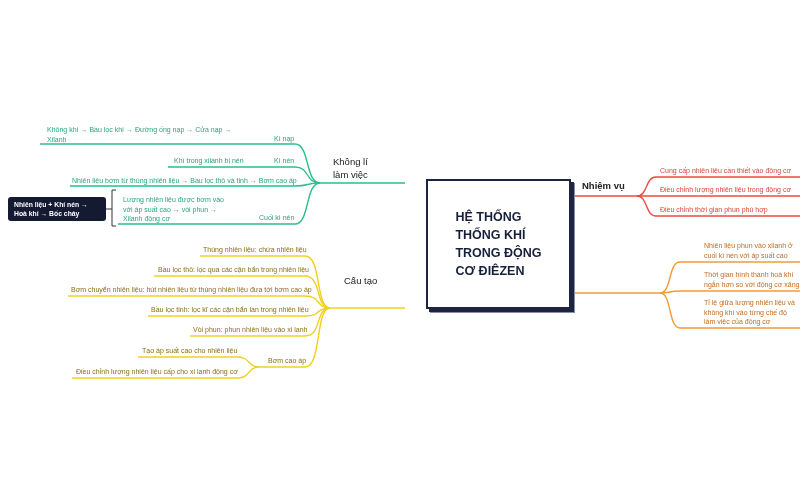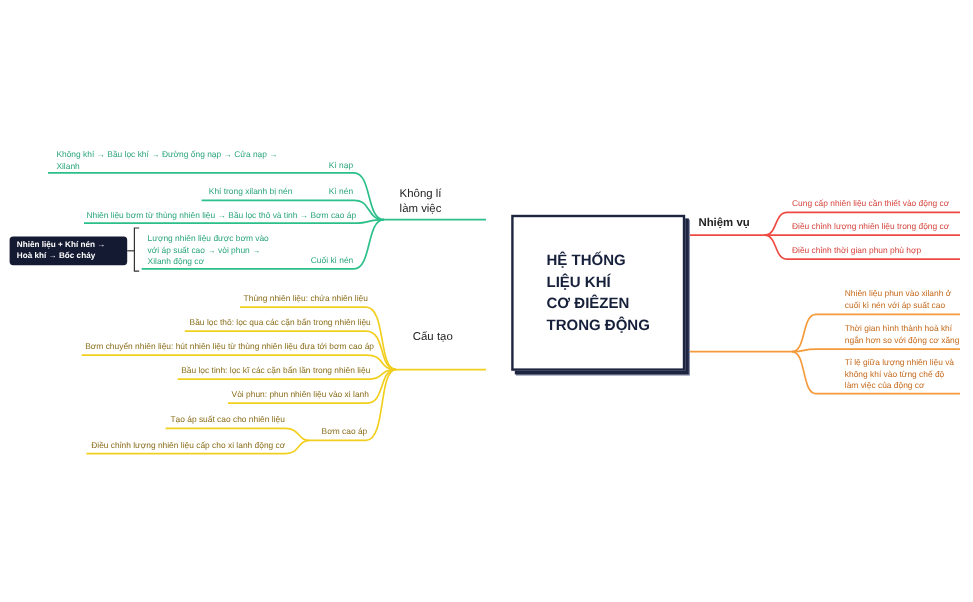--- a/index.html
+++ b/index.html
@@ -69,23 +69,23 @@
       <path d="M550 288 C556 290, 560 293, 570 293 L660 293"></path>
       <path d="M660 293 C672 293, 668 262, 680 262 L800 262"></path>
       <path d="M660 293 C672 293, 668 291, 680 291 L800 291"></path>
       <path d="M660 293 C672 293, 668 328, 680 328 L800 328"></path>
     </g>
   </svg>
 
   <div class="center">
     <div>
       <span>HỆ THỐNG</span>
-      <span>LIỆU KHÍ</span>
+      <span>THỐNG KHÍ</span>
+      <span>TRONG ĐỘNG</span>
       <span>CƠ ĐIÊZEN</span>
-      <span>TRONG ĐỘNG</span>
     </div>
   </div>
 
   <div class="branch" style="left:333px; top:155px;">
     <div>Không lí</div>
     <div>làm việc</div>
   </div>
 
   <div class="t g" style="left:47px; top:125px;">
     <div>Không khí → Bầu lọc khí → Đường ống nạp → Cửa nạp →</div>

